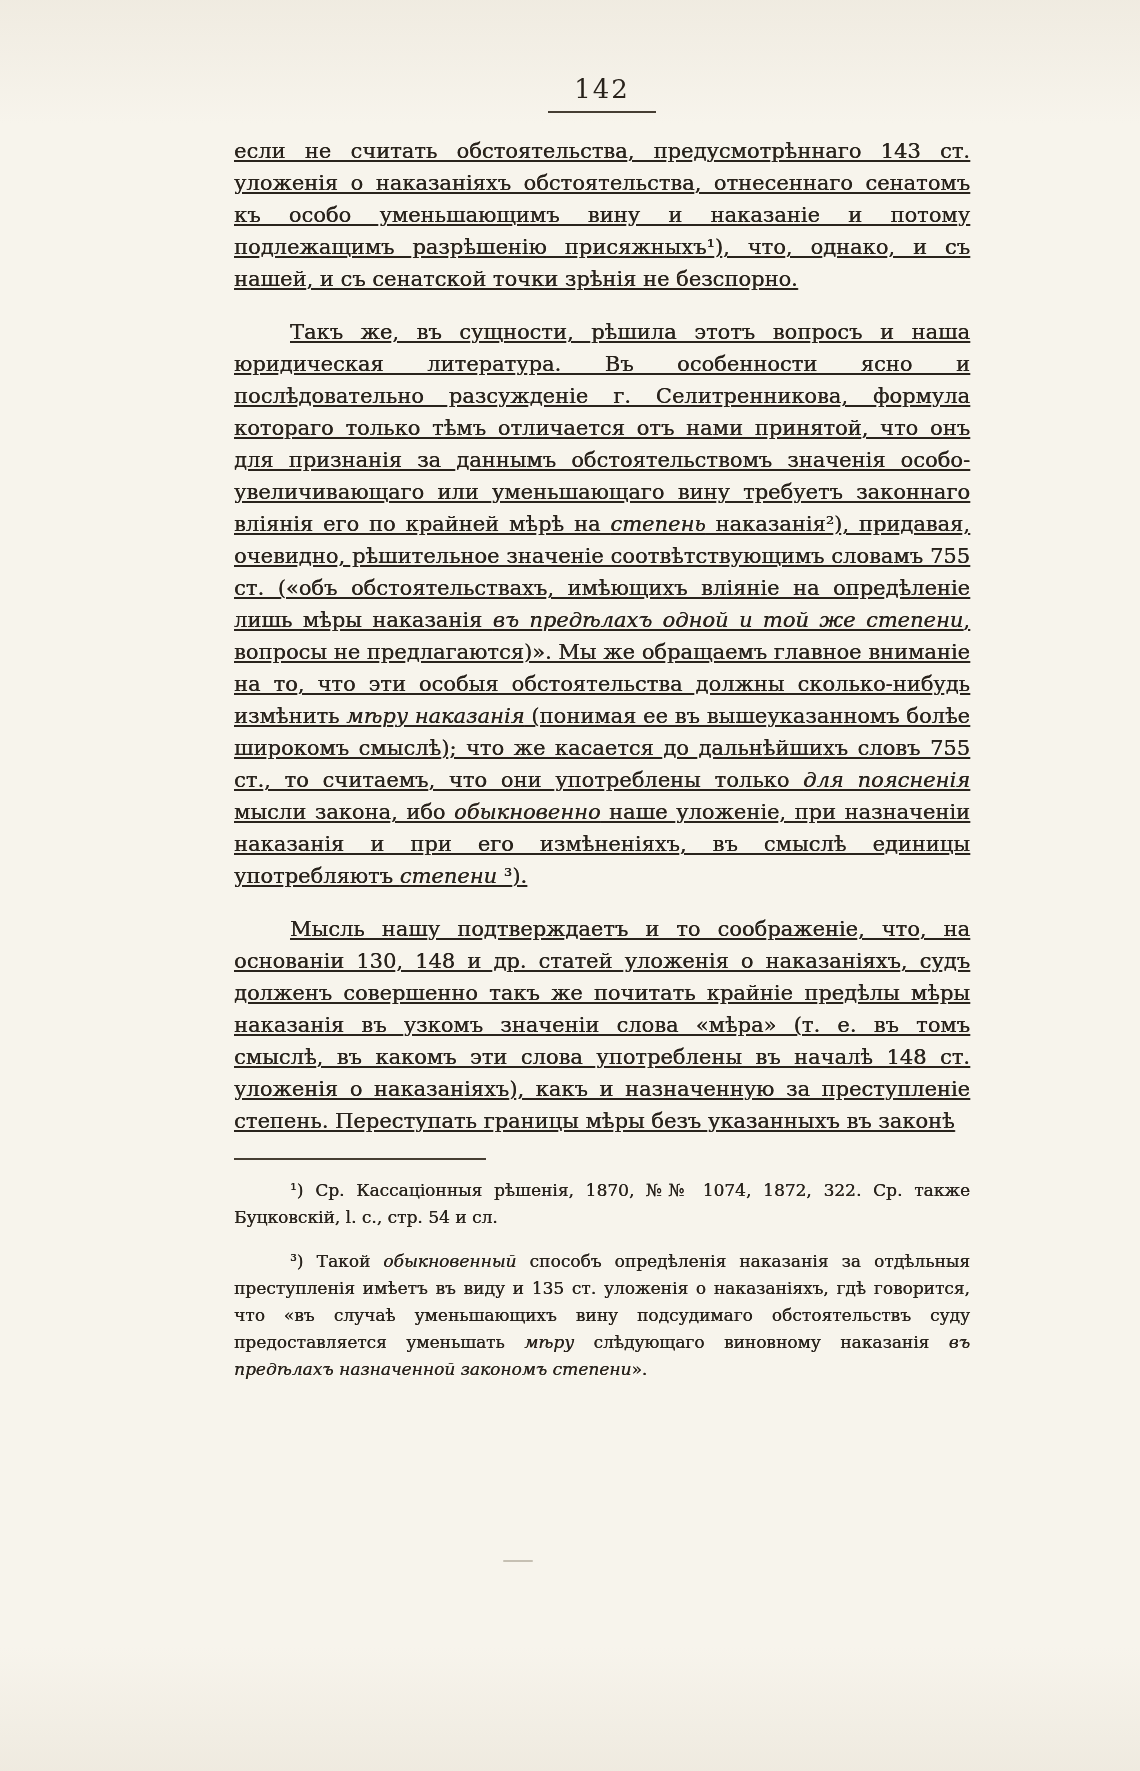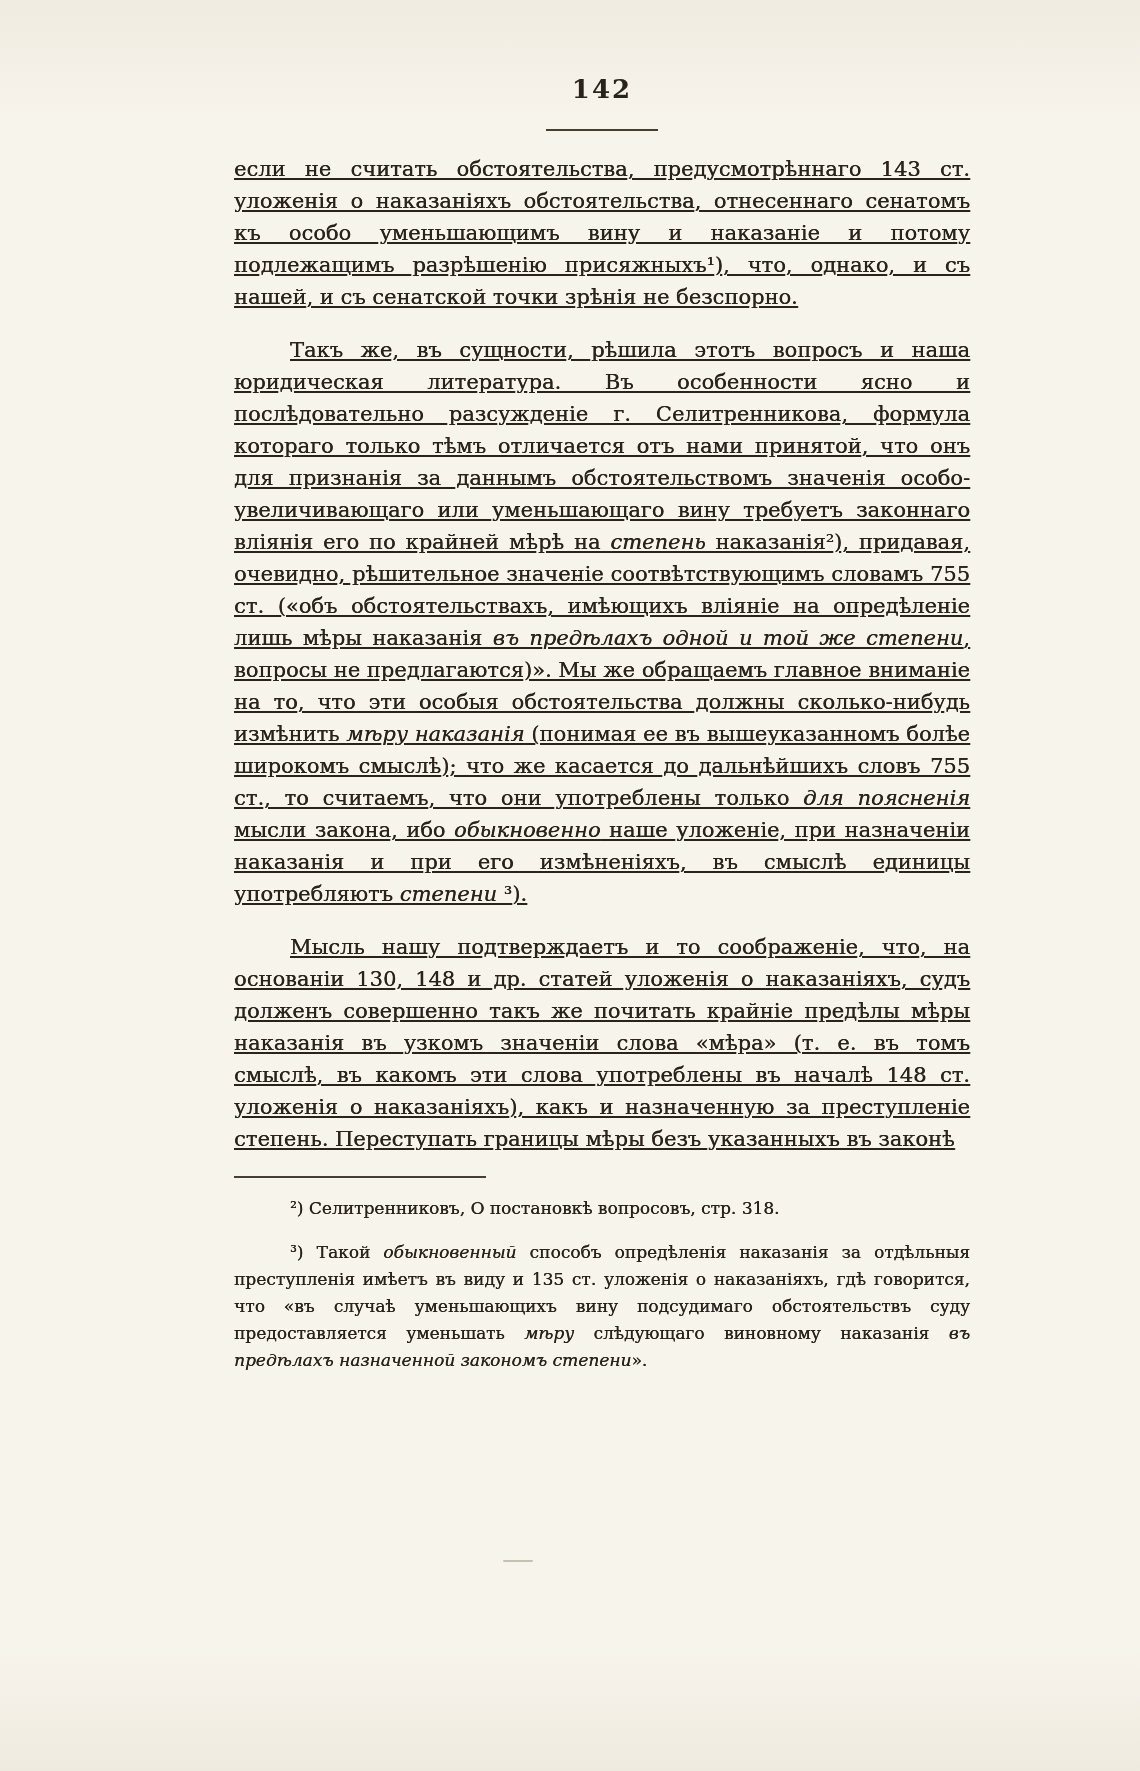--- a/index.html
+++ b/index.html
@@ -15,22 +15,22 @@
   .scan-shade {
     position: absolute; inset: 0; pointer-events: none;
     background: linear-gradient(180deg,
       rgba(210,200,180,0.20) 0%, rgba(0,0,0,0) 7%,
       rgba(0,0,0,0) 93%, rgba(210,200,180,0.22) 100%);
   }
   .page-inner { position: absolute; left: 234px; top: 74px; width: 736px; }
   .page-number-wrap { text-align: center; margin-bottom: 22px; }
   .page-number {
     display: inline-block;
-    font-size: 26px; font-weight: bold; letter-spacing: 2px;
-    padding: 0 26px 25px;
+    font-size: 26px; font-weight: normal; letter-spacing: 2px;
+    padding: 0 26px 7px;
     border-bottom: 2px solid #463e33;
   }
   .body-text p {
     font-size: 21px; line-height: 32px;
     text-align: justify; text-indent: 56px;
     text-shadow: 0.3px 0 0 currentColor;
     text-decoration: underline;
   }
   .body-text p.no-indent { text-indent: 0; }
   .it { font-style: italic; }
@@ -62,18 +62,18 @@
 
   <div class="body-text">
       <p class="no-indent"><span>если не считать обстоятельства, предусмотрѣннаго 143 ст. уложенія о наказаніяхъ обстоятельства, отнесеннаго сенатомъ къ особо уменьшающимъ вину и наказаніе и потому подлежащимъ разрѣшенію присяжныхъ¹), что, однако, и съ нашей, и съ сенатской точки зрѣнія не безспорно.</span></p>
       <p><span>Такъ же, въ сущности, рѣшила этотъ вопросъ и наша юридическая литература. Въ особенности ясно и послѣдовательно разсужденіе г. Селитренникова, формула котораго только тѣмъ отличается отъ нами принятой, что онъ для признанія за даннымъ обстоятельствомъ значенія особо-увеличивающаго или уменьшающаго вину требуетъ законнаго вліянія его по крайней мѣрѣ на </span><span class="it">степень</span><span> наказанія²), придавая, очевидно, рѣшительное значеніе соотвѣтствующимъ словамъ 755 ст. («объ обстоятельствахъ, имѣющихъ вліяніе на опредѣленіе лишь мѣры наказанія </span><span class="it">въ предѣлахъ одной и той же степени</span><span>, вопросы не предлагаются)». Мы же обращаемъ главное вниманіе на то, что эти особыя обстоятельства должны сколько-нибудь измѣнить </span><span class="it">мѣру наказанія</span><span> (понимая ее въ вышеуказанномъ болѣе широкомъ смыслѣ); что же касается до дальнѣйшихъ словъ 755 ст., то считаемъ, что они употреблены только </span><span class="it">для поясненія</span><span> мысли закона, ибо </span><span class="it">обыкновенно</span><span> наше уложеніе, при назначеніи наказанія и при его измѣненіяхъ, въ смыслѣ единицы употребляютъ </span><span class="it">степени</span><span> ³).</span></p>
       <p><span>Мысль нашу подтверждаетъ и то соображеніе, что, на основаніи 130, 148 и др. статей уложенія о наказаніяхъ, судъ долженъ совершенно такъ же почитать крайніе предѣлы мѣры наказанія въ узкомъ значеніи слова «мѣра» (т. е. въ томъ смыслѣ, въ какомъ эти слова употреблены въ началѣ 148 ст. уложенія о наказаніяхъ), какъ и назначенную за преступленіе степень. Переступать границы мѣры безъ указанныхъ въ законѣ</span></p>
     </div>
 
   <div class="footnote-rule"></div>
 
   <div class="footnotes">
-      <p><span>²) Селитренниковъ, О постановкѣ вопросовъ, стр. 318.</span></p>
+      <p><span>¹) Ср. Кассаціонныя рѣшенія, 1870, №№ 1074, 1872, 322. Ср. также Буцковскій, l. c., стр. 54 и сл.</span></p>
       <p><span>³) Такой </span><span class="it">обыкновенный</span><span> способъ опредѣленія наказанія за отдѣльныя преступленія имѣетъ въ виду и 135 ст. уложенія о наказаніяхъ, гдѣ говорится, что «въ случаѣ уменьшающихъ вину подсудимаго обстоятельствъ суду предоставляется уменьшать </span><span class="it">мѣру</span><span> слѣдующаго виновному наказанія </span><span class="it">въ предѣлахъ назначенной закономъ степени</span><span>».</span></p>
     </div>
 </div>
 
 <div class="artifact"></div>
 
 </body></html>

